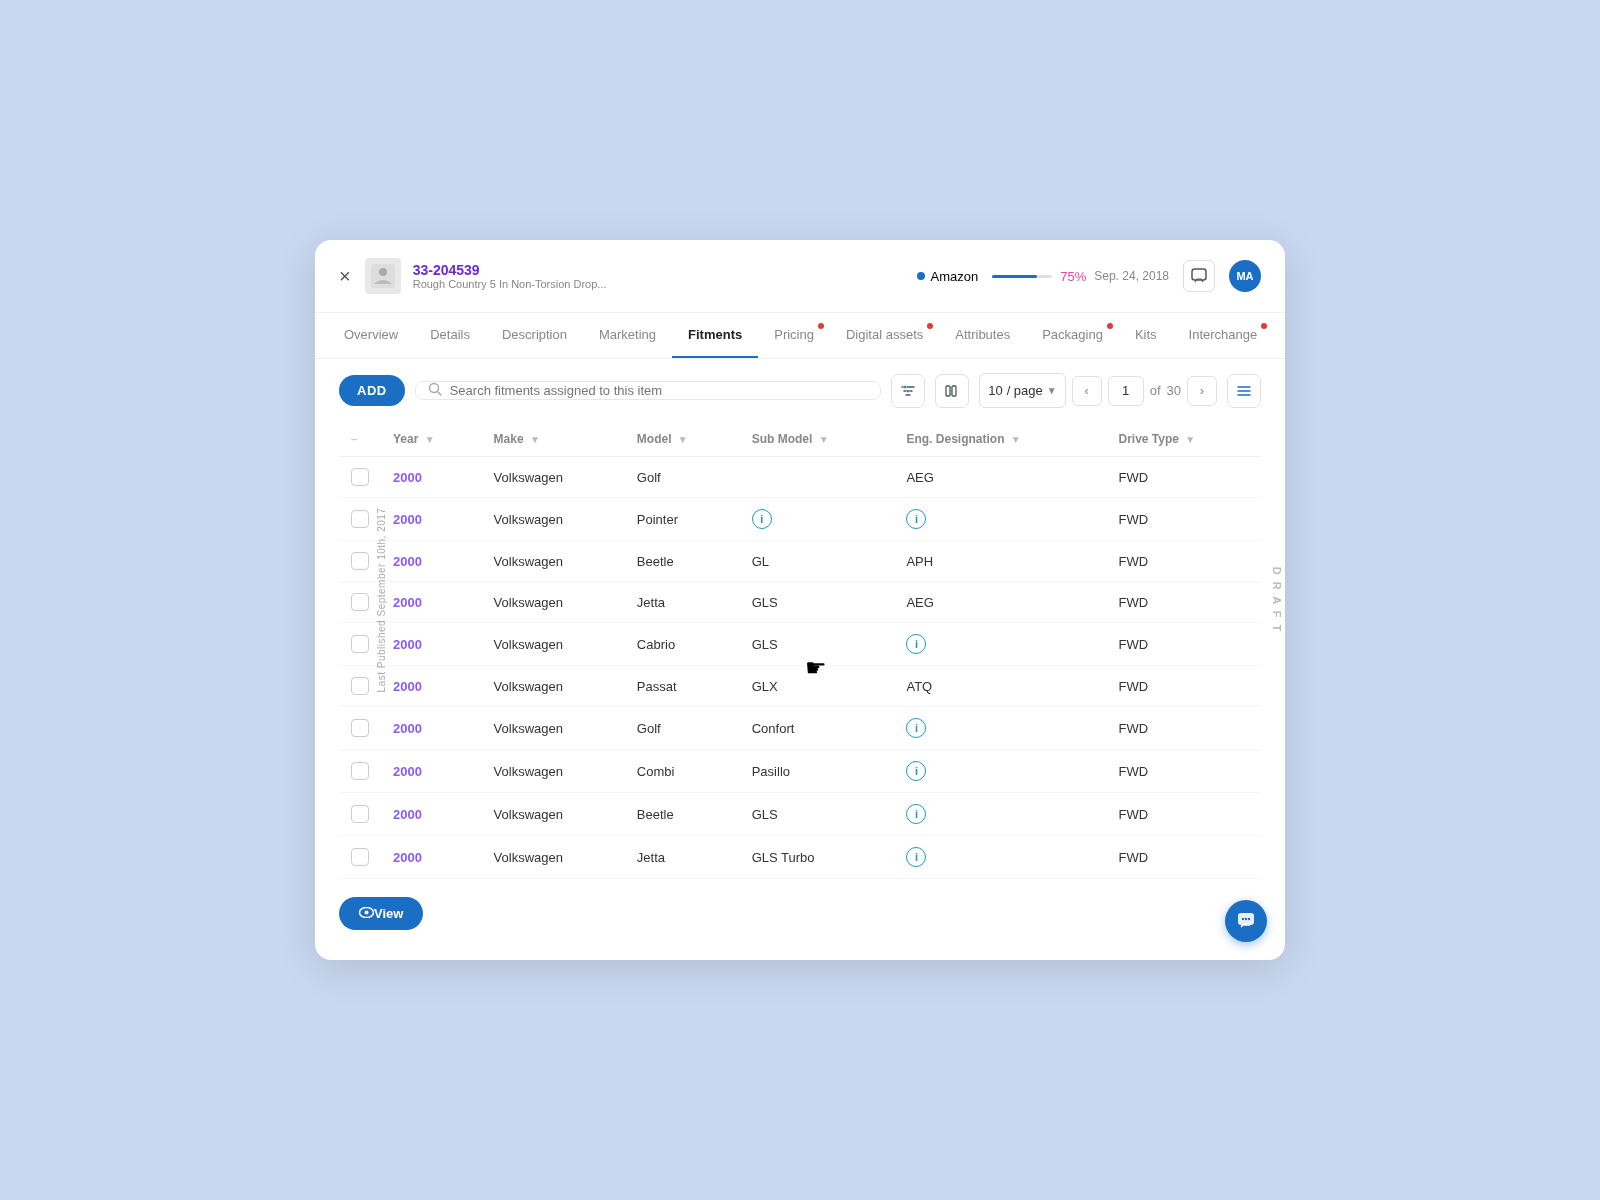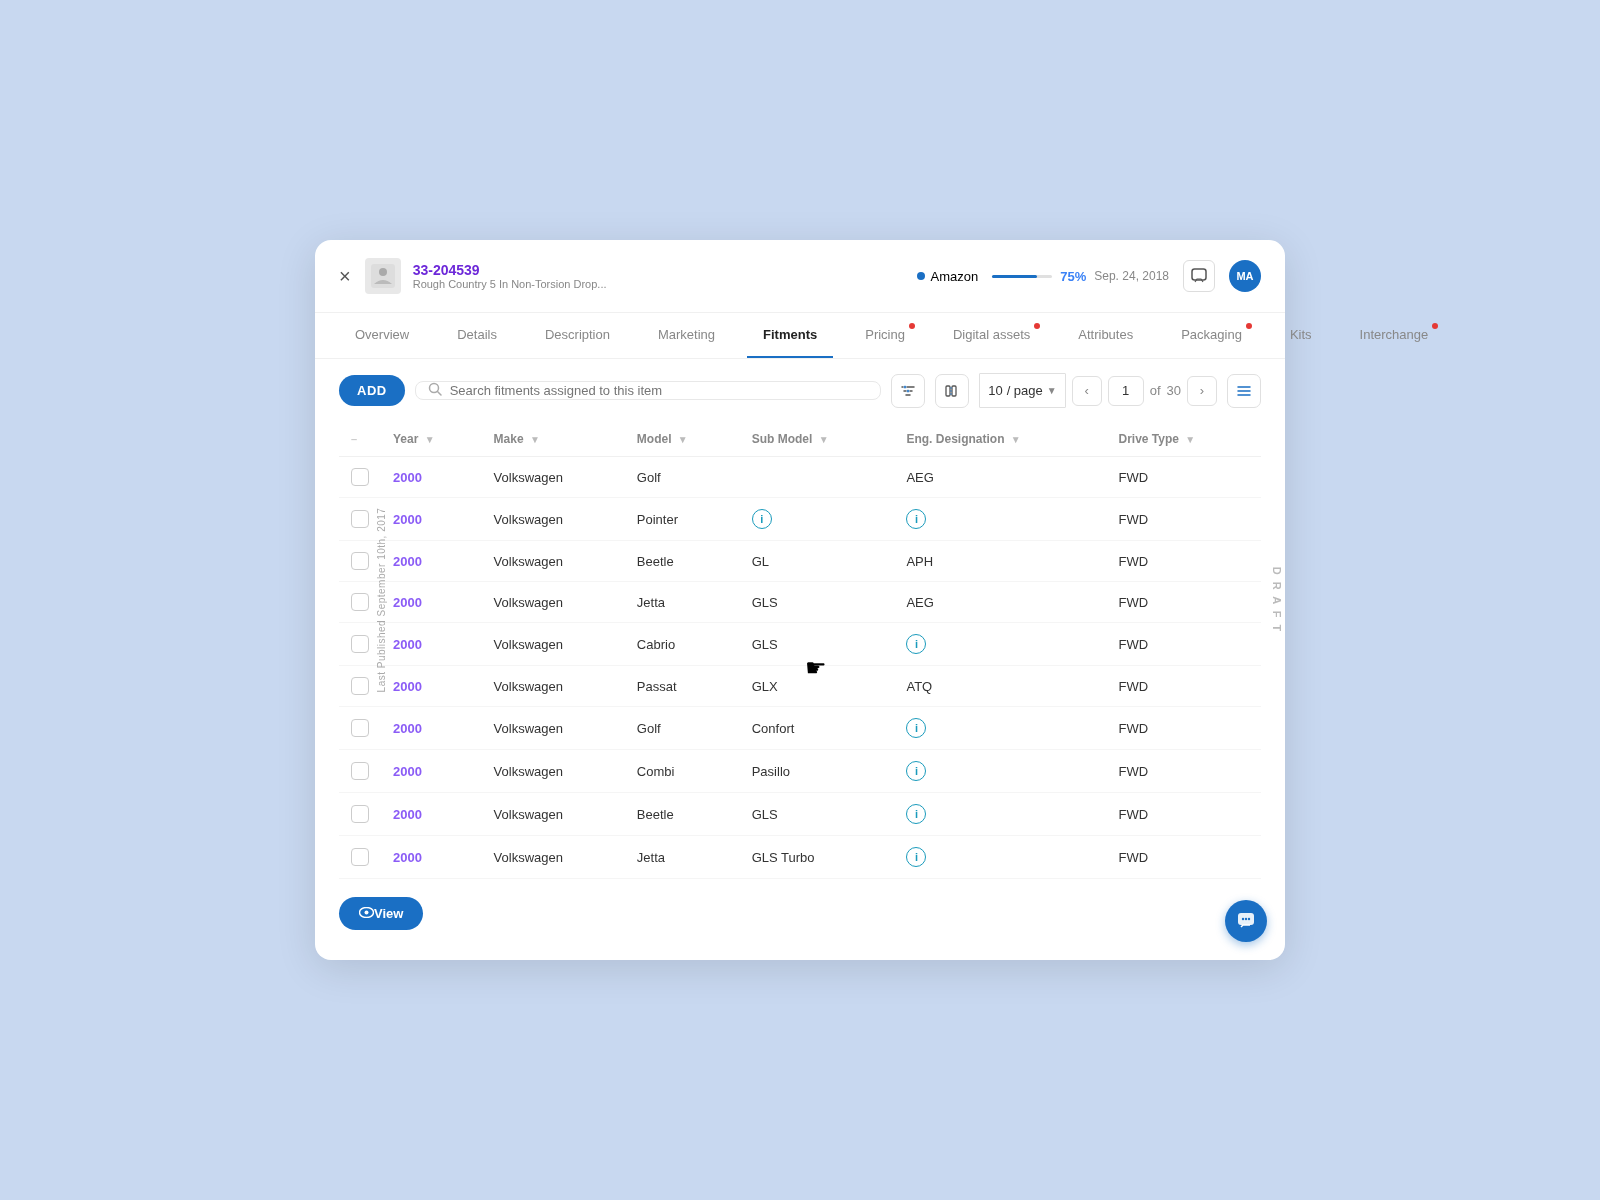--- a/index.html
+++ b/index.html
@@ -112,22 +112,22 @@
       border-radius: 2px;
       position: relative;
     }
     .progress-fill {
       height: 100%;
       background: #1a6fc4;
       border-radius: 2px;
     }
     .progress-pct {
       font-size: 13px;
-      font-weight: 700;
-      color: #3b82f6;
+      font-weight: 400;
+      color: #ec4899;
     }
     .progress-date {
       font-size: 12px;
       color: #888;
     }
     .header-icon {
       width: 32px; height: 32px;
       border: 1.5px solid #ddd;
       border-radius: 6px;
       display: flex;
@@ -144,23 +144,23 @@
       display: flex;
       align-items: center;
       justify-content: center;
       color: #fff;
       font-size: 11px;
       font-weight: 700;
     }
     
     .tabs {
       display: flex;
-      padding: 0 24px;
+      padding: 0 13px;
       border-bottom: 1px solid #f0f0f0;
-      gap: 16px;
+      gap: 0;
     }
     .tab {
       padding: 14px 16px;
       font-size: 13px;
       color: #888;
       cursor: pointer;
       position: relative;
       white-space: nowrap;
     }
     .tab.active {
@@ -226,21 +226,21 @@
     }
     .pagination {
       display: flex;
       align-items: center;
       gap: 6px;
     }
     .per-page-select {
       display: flex;
       align-items: center;
       border: 1.5px solid #e0e0e0;
-      border-radius: 1px;
+      border-radius: 6px;
       padding: 9px 8px;
       font-size: 13px;
       color: #333;
       gap: 4px;
       cursor: pointer;
     }
     .page-nav {
       width: 30px; height: 30px;
       border: 1.5px solid #e0e0e0;
       border-radius: 6px;

